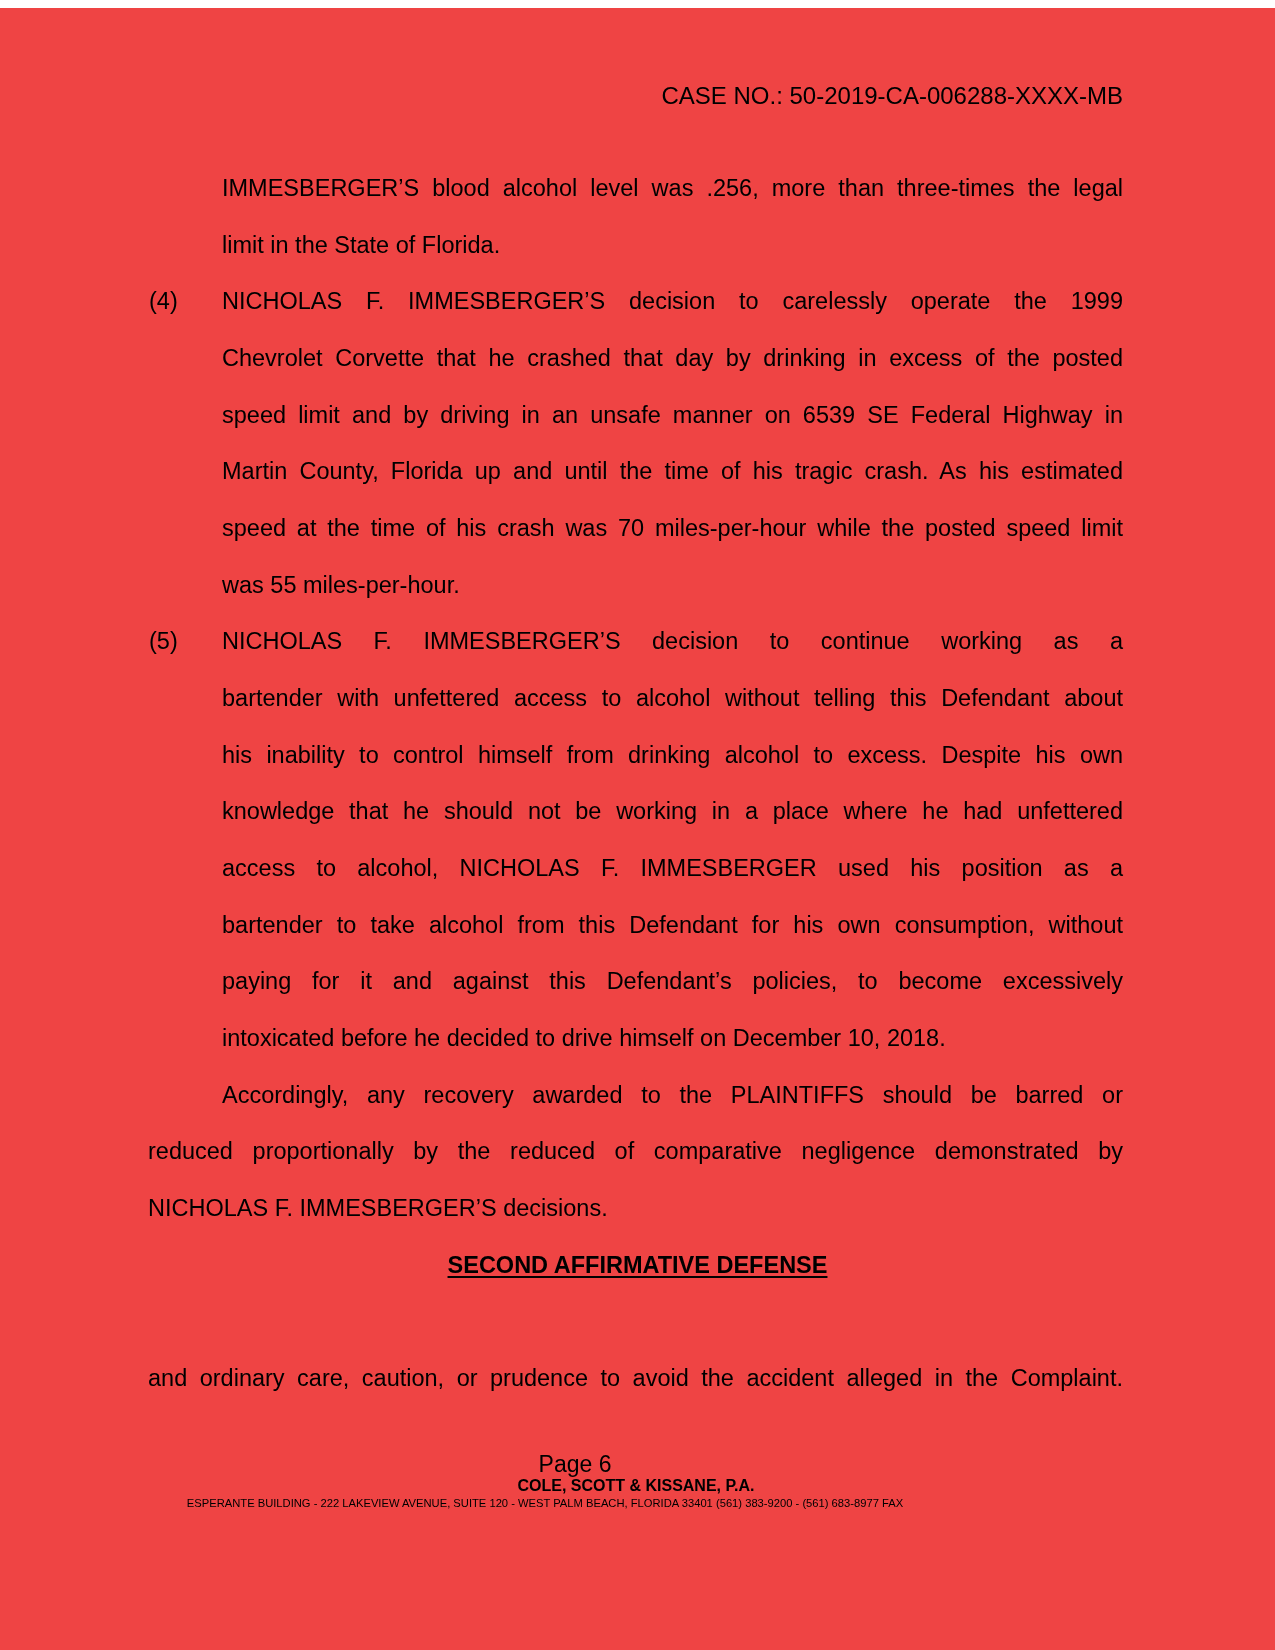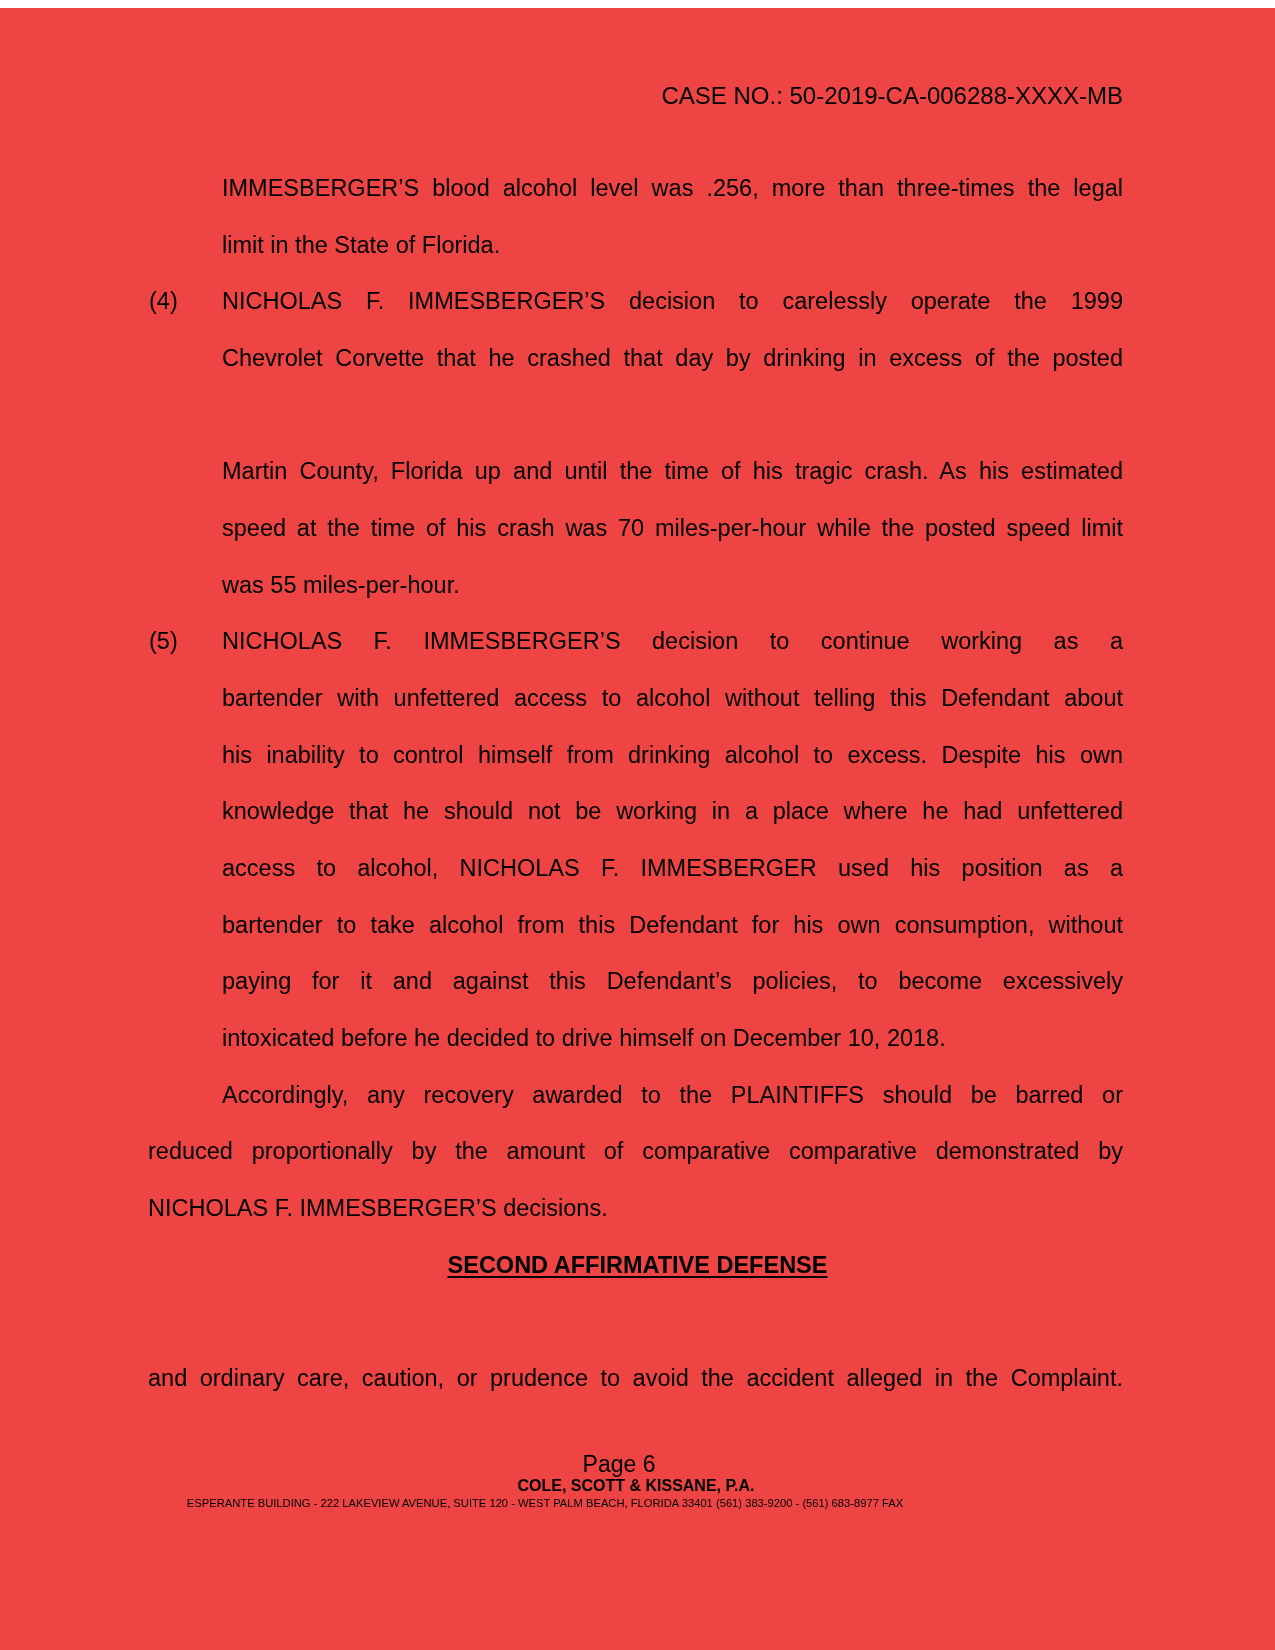--- a/index.html
+++ b/index.html
@@ -8,53 +8,54 @@
     .page { position: absolute; left: 0; top: 8px; width: 1275px; height: 1650px; background: #ef4444; }
     .case-no { position: absolute; top: 74px; right: 152px; font-size: 24px; line-height: 28px; white-space: nowrap; }
     .line { position: absolute; height: 30px; font-size: 23.5px; line-height: 30px; white-space: nowrap; }
     .just { text-align: justify; text-align-last: justify; }
     .num { position: absolute; left: 149px; font-size: 23.5px; line-height: 30px; }
     .ind { left: 222px; width: 901px; }
     .full { left: 148px; width: 975px; }
     .heading { position: absolute; left: 0; width: 1275px; text-align: center; font-weight: bold;
                font-size: 23.5px; line-height: 30px; }
     .heading span { text-decoration: underline; text-underline-offset: 3px; text-decoration-thickness: 2px; }
-    .footer-page { position: absolute; top: 1443px; left: 0; width: 1150px; text-align: center; font-size: 23px; line-height: 26px; padding-left: 44px; }
+    .footer-page { position: absolute; top: 1443px; left: 0; width: 1150px; text-align: center; font-size: 23px; line-height: 26px; }
     .footer-firm { position: absolute; top: 1469px; left: 0; width: 1272px; text-align: center; font-size: 16px; font-weight: bold; line-height: 18px; }
     .footer-addr { position: absolute; top: 1488px; left: 0; width: 1090px; text-align: center; font-size: 11.2px; line-height: 14px; }
   </style>
 </head>
 <body>
 
 <div class="page">
 
   <div class="case-no">CASE NO.:  50-2019-CA-006288-XXXX-MB</div>
 
   <div class="line ind just" style="top:165px;">IMMESBERGER’S blood alcohol level was .256, more than three-times the legal</div>
   <div class="line ind" style="top:222px;">limit in the State of Florida.</div>
 
   <div class="num" style="top:278px;">(4)</div>
   <div class="line ind just" style="top:278px;">NICHOLAS F. IMMESBERGER’S decision to carelessly operate the 1999</div>
   <div class="line ind just" style="top:335px;">Chevrolet Corvette that he crashed that day by drinking in excess of the posted</div>
+  <div class="line ind just" style="top:392px;">speed limit and by driving in an unsafe manner on 6539 SE Federal Highway in</div>
   <div class="line ind just" style="top:448px;">Martin County, Florida up and until the time of his tragic crash. As his estimated</div>
   <div class="line ind just" style="top:505px;">speed at the time of his crash was 70 miles-per-hour while the posted speed limit</div>
   <div class="line ind" style="top:562px;">was 55 miles-per-hour.</div>
 
   <div class="num" style="top:618px;">(5)</div>
   <div class="line ind just" style="top:618px;">NICHOLAS F. IMMESBERGER’S decision to continue working as a</div>
   <div class="line ind just" style="top:675px;">bartender with unfettered access to alcohol without telling this Defendant about</div>
   <div class="line ind just" style="top:788px;">knowledge that he should not be working in a place where he had unfettered</div>
   <div class="line ind just" style="top:732px;">his inability to control himself from drinking alcohol to excess. Despite his own</div>
   <div class="line ind just" style="top:845px;">access to alcohol, NICHOLAS F. IMMESBERGER used his position as a</div>
   <div class="line ind just" style="top:902px;">bartender to take alcohol from this Defendant for his own consumption, without</div>
   <div class="line ind just" style="top:958px;">paying for it and against this Defendant’s policies, to become excessively</div>
   <div class="line ind" style="top:1015px;">intoxicated before he decided to drive himself on December 10, 2018.</div>
 
   <div class="line ind just" style="top:1072px;">Accordingly, any recovery awarded to the PLAINTIFFS should be barred or</div>
-  <div class="line full just" style="top:1128px;">reduced proportionally by the amount of comparative comparative demonstrated by</div>
+  <div class="line full just" style="top:1128px;">reduced proportionally by the reduced of comparative negligence demonstrated by</div>
   <div class="line full" style="top:1185px;">NICHOLAS F. IMMESBERGER’S decisions.</div>
 
   <div class="heading" style="top:1242px;">
     <span>SECOND AFFIRMATIVE DEFENSE</span>
   </div>
   <div class="line full just" style="top:1355px;">and ordinary care, caution, or prudence to avoid the accident alleged in the Complaint.</div>
 
   <div class="footer-page">Page 6</div>
   <div class="footer-firm">COLE, SCOTT &amp; KISSANE, P.A.</div>
   <div class="footer-addr">ESPERANTE BUILDING - 222 LAKEVIEW AVENUE, SUITE 120  - WEST PALM BEACH, FLORIDA 33401 (561) 383-9200 - (561) 683-8977 FAX</div>

